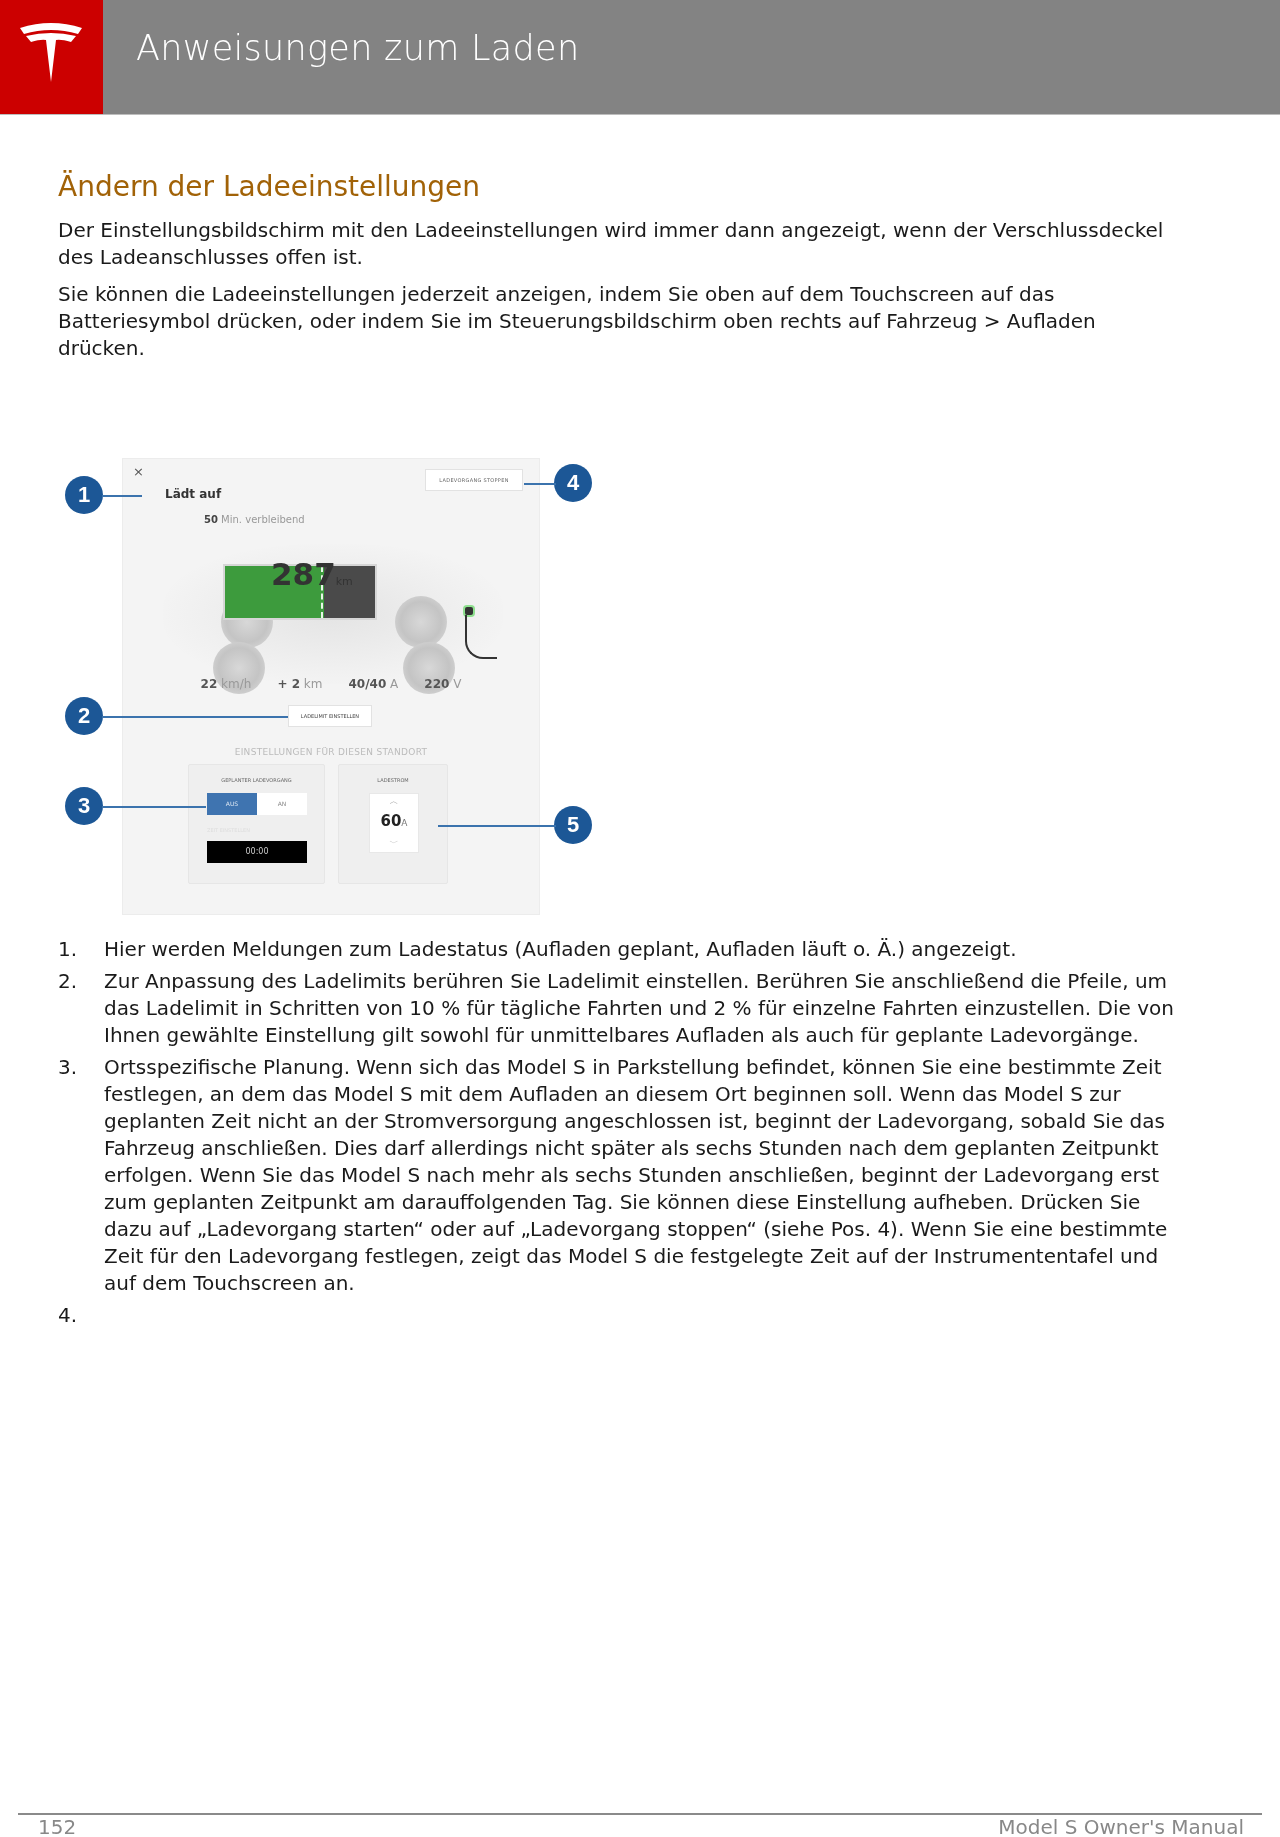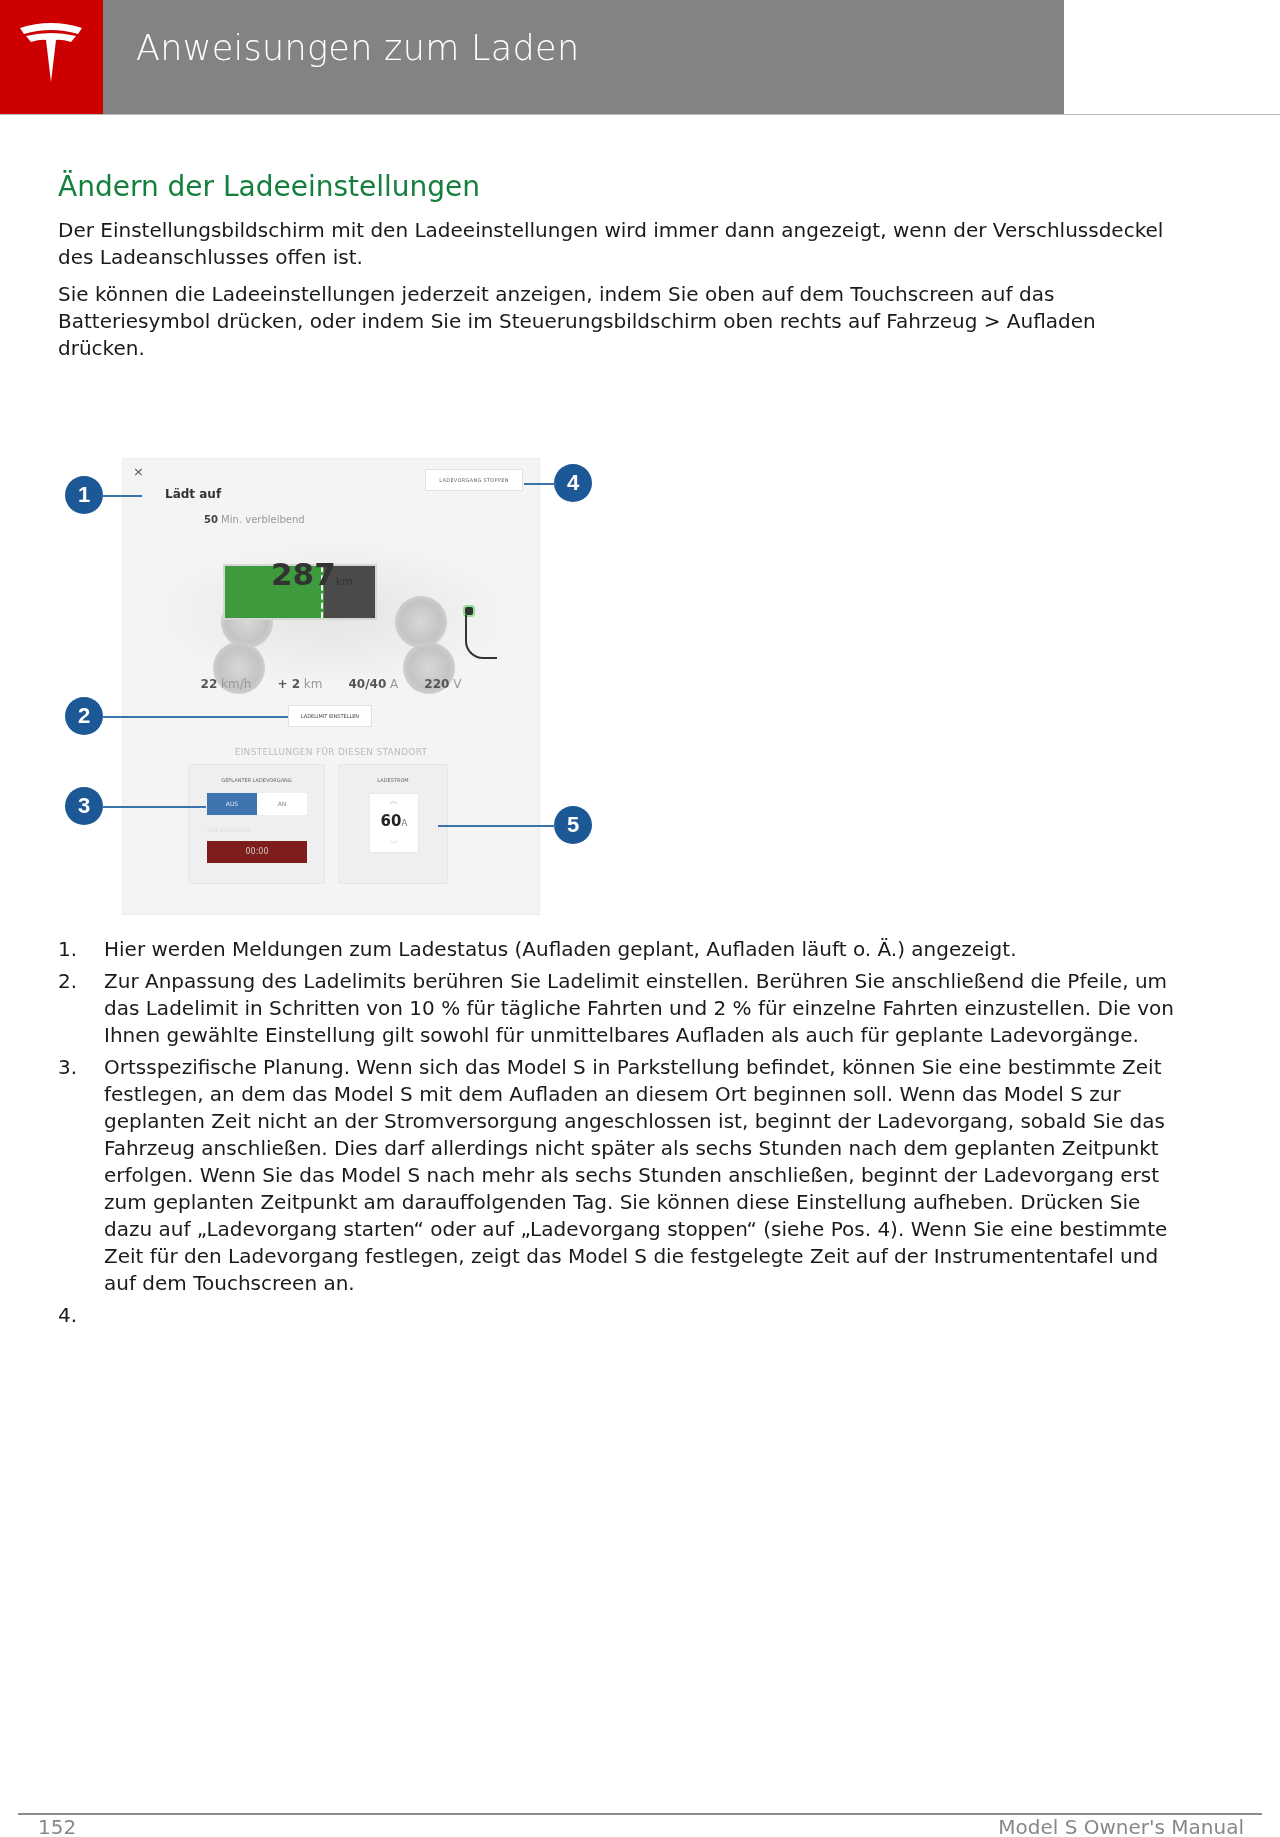--- a/index.html
+++ b/index.html
@@ -1,25 +1,25 @@
 <!DOCTYPE html>
 <html><head>
   <meta charset="utf-8">
   <style>
     html, body { margin: 0; padding: 0; background: #ffffff; }
     body { width: 1280px; height: 1837px; position: relative; overflow: hidden;
            font-family: "DejaVu Sans", sans-serif; color: #1a1a1a; }
-    .header { position: absolute; left: 0; top: 0; width: 1064px; height: 114px; background: #838383; }
+    .header { position: absolute; left: 0; top: 0; width: 1280px; height: 114px; background: #838383; }
     .logo-box { position: absolute; left: 0; top: 0; width: 103px; height: 114px; background: #cc0000; }
     .logo-box svg { position: absolute; left: 16px; top: 22px; }
     .header-title { position: absolute; left: 136px; top: 28px; font-size: 35px; color: #ffffff; font-weight: 300; letter-spacing: 0.3px; }
     .header-line { position: absolute; left: 0; top: 114px; width: 1280px; height: 1px; background: #bdbdbd; }
 
     .content { position: absolute; left: 58px; top: 170px; width: 1120px; }
-    h1 { font-size: 28px; font-weight: normal; margin: 0 0 14px 0; color: #15803d; }
+    h1 { font-size: 28px; font-weight: normal; margin: 0 0 14px 0; color: #a16207; }
     p { font-size: 20px; line-height: 27px; margin: 0 0 10px 0; }
 
     .figure { position: absolute; left: 58px; top: 458px; width: 560px; height: 458px; }
     .screen { position: absolute; left: 64px; top: 0; width: 416px; height: 455px; background: #f4f4f4; border: 1px solid #ececec; }
     .close-x { position: absolute; left: 10px; top: 5px; font-size: 13px; color: #555; }
     .stop-btn { position: absolute; left: 302px; top: 10px; width: 96px; height: 20px; background: #fff; border: 1px solid #e2e2e2;
                 font-size: 5px; color: #666; text-align: center; line-height: 20px; letter-spacing: 0.3px; }
     .status-title { position: absolute; left: 42px; top: 28px; font-size: 12px; font-weight: bold; color: #333; }
     .status-sub { position: absolute; left: 42px; top: 55px; font-size: 10px; color: #999; }
     .status-sub b { color: #444; margin-left: 39px; }
@@ -39,21 +39,21 @@
                  font-size: 5px; color: #444; text-align: center; line-height: 20px; }
     .loc-heading { position: absolute; left: 0; top: 288px; width: 416px; text-align: center; font-size: 9px; color: #bbb; letter-spacing: 0.3px; }
     .card { position: absolute; top: 305px; height: 118px; background: #efefef; border: 1px solid #e6e6e6; border-radius: 2px; }
     .card-left { left: 65px; width: 135px; }
     .card-right { left: 215px; width: 108px; }
     .card-label { position: absolute; left: 0; top: 12px; width: 100%; text-align: center; font-size: 5px; color: #666; }
     .toggle { position: absolute; left: 18px; top: 28px; width: 100px; height: 22px; background: #fff; display: flex; }
     .toggle span { flex: 1; text-align: center; font-size: 6px; line-height: 22px; color: #888; }
     .toggle .on { background: #3f74b0; color: #dce7f3; }
     .time-label { position: absolute; left: 18px; top: 62px; font-size: 5px; color: #ddd; }
-    .time-field { position: absolute; left: 18px; top: 76px; width: 100px; height: 22px; background: #7f1d1d; font-size: 8px; color: #ccc; text-align: center; line-height: 22px; }
+    .time-field { position: absolute; left: 18px; top: 76px; width: 100px; height: 22px; background: #000000; font-size: 8px; color: #ccc; text-align: center; line-height: 22px; }
     .amp-box { position: absolute; left: 30px; top: 28px; width: 48px; height: 58px; background: #fff; border: 1px solid #e8e8e8; text-align: center; }
     .amp-up, .amp-down { font-size: 9px; color: #aaa; line-height: 14px; }
     .amp-val { font-size: 15px; font-weight: bold; color: #222; line-height: 26px; }
     .amp-val small { font-size: 9px; font-weight: normal; color: #777; }
 
     .callout { position: absolute; width: 38px; height: 38px; border-radius: 50%; background: #1c5796; color: #fff;
                font-weight: bold; font-size: 22px; text-align: center; line-height: 38px; font-family: "Liberation Sans", sans-serif; }
     .lead { position: absolute; height: 2px; background: #3b73ad; }
 
     .list { position: absolute; left: 58px; top: 936px; width: 1130px; margin: 0; padding: 0; list-style: none; }

